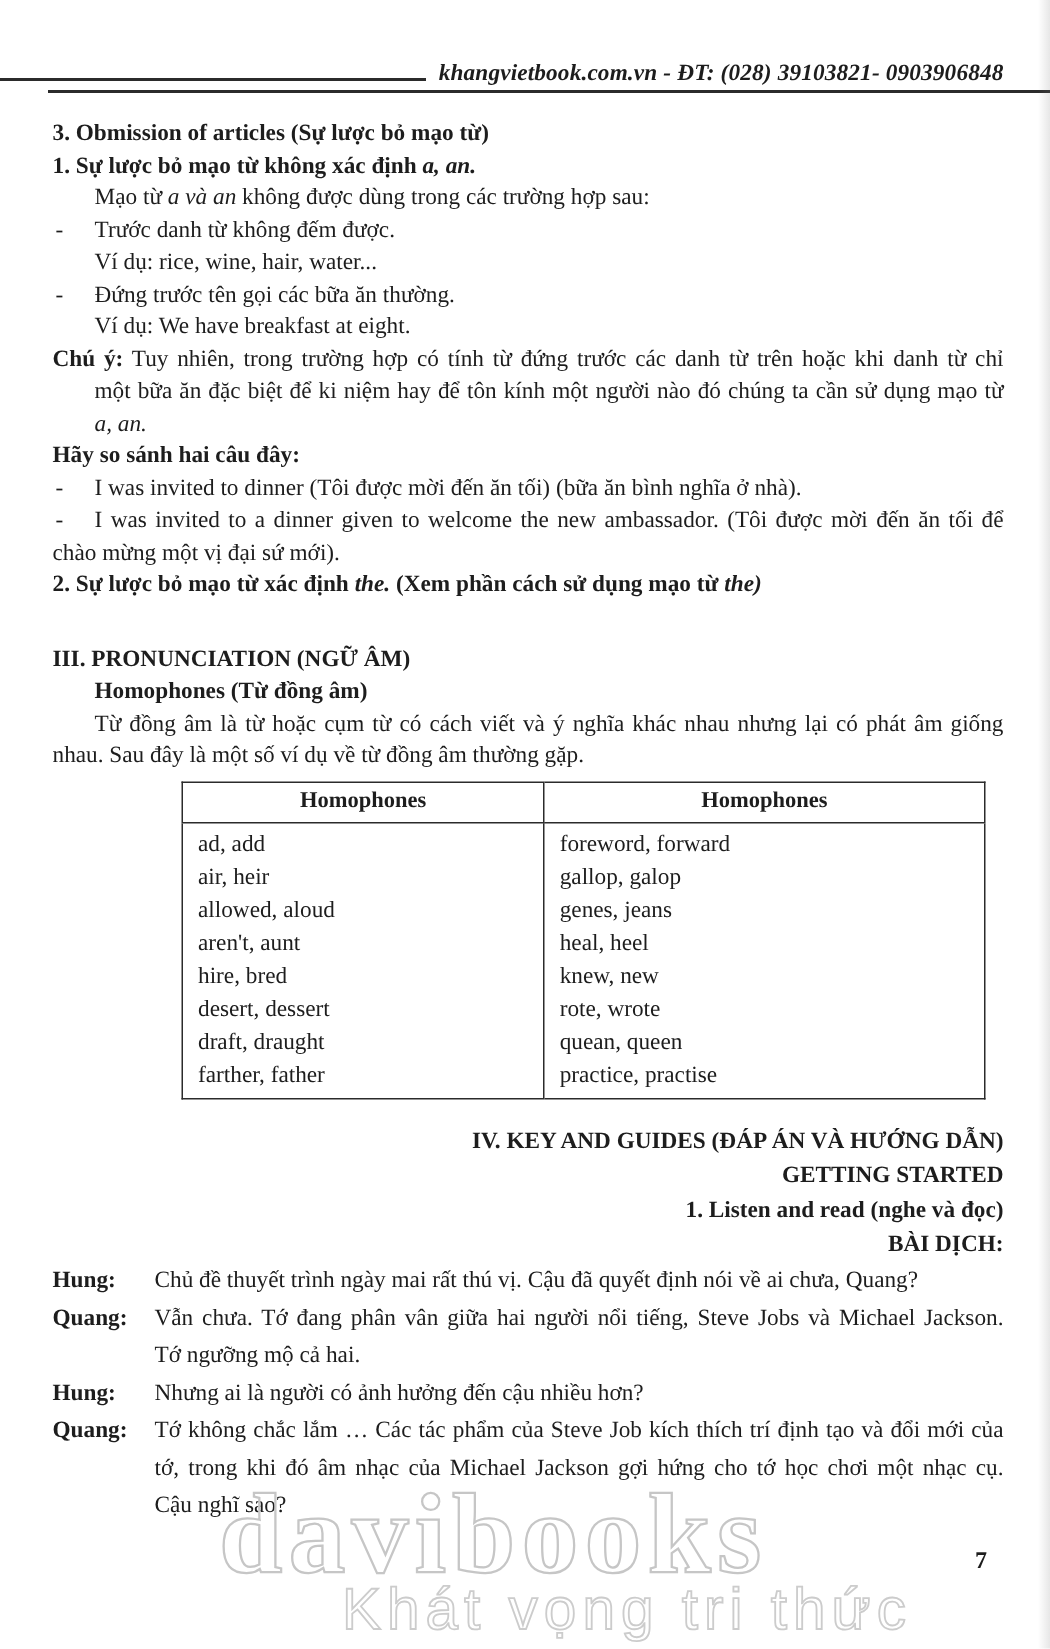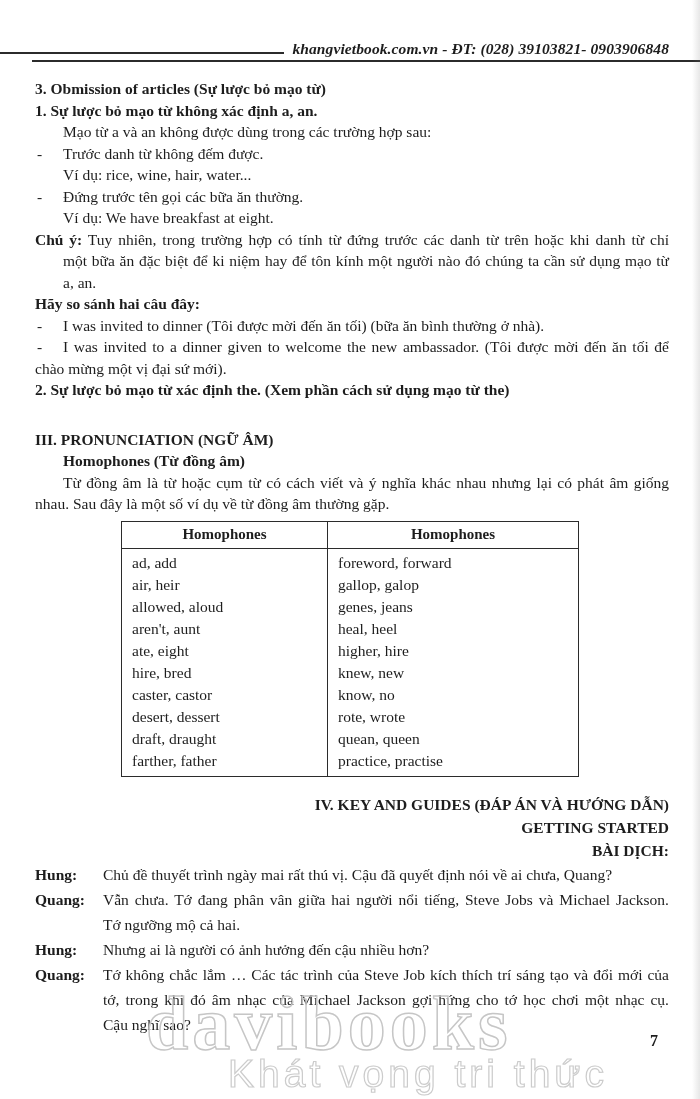--- a/index.html
+++ b/index.html
@@ -15,29 +15,29 @@
     font-weight:bold;font-style:italic;font-size:15.5px;letter-spacing:.1px;
   }
   .rule{position:absolute;background:#2b2b2b;}
   .rule-left{left:0;top:52px;width:284px;height:2px;}
   .rule-full{left:32px;top:60px;width:668px;height:2.2px;}
   
   .content{position:absolute;left:35px;right:31px;top:78px;font-size:15.5px;}
   .ln{margin:0;line-height:21.5px;}
   .lnC{margin:0;line-height:23px;text-align:right;}
   .sb{font-weight:bold;}
-  .si{}
+  .si{font-style:italic;}
   .ind{padding-left:28px;}
   .find{text-indent:28px;}
   .just{text-align:justify;text-align-last:justify;}
   .bullet span:first-child{display:inline-block;width:26px;padding-left:2px;}
   .gap-III{margin-top:28px;}
   .gap-IV{margin-top:16px;}
   
-  table.hp{border-collapse:collapse;margin:6px 0 0 86px;width:458px;
+  table.hp{border-collapse:collapse;margin:6px 0 0 86px;width:536px;
     border:1.6px solid #2b2b2b;}
   table.hp th{
     border-bottom:1.6px solid #2b2b2b;font-weight:bold;font-size:15px;
     padding:4px 0 5px 0;text-align:center;
   }
   table.hp th:first-child, table.hp td:first-child{border-right:1.6px solid #2b2b2b;}
   table.hp td{font-size:15.5px;line-height:22px;padding:0 0 0 10px;vertical-align:top;}
   table.hp tbody tr:first-child td{padding-top:3px;}
   table.hp tbody tr:last-child td{padding-bottom:4px;}
   
@@ -72,21 +72,21 @@
     <p class="ln"><span class="sb">1. Sự lược bỏ mạo từ không xác định </span><span class="sb si">a, an.</span></p>
     <p class="ln ind"><span>Mạo từ </span><span class="si">a và an</span><span> không được dùng trong các trường hợp sau:</span></p>
     <p class="ln bullet"><span>-</span><span>Trước danh từ không đếm được.</span></p>
     <p class="ln ind"><span>Ví dụ: rice, wine, hair, water...</span></p>
     <p class="ln bullet"><span>-</span><span>Đứng trước tên gọi các bữa ăn thường.</span></p>
     <p class="ln ind"><span>Ví dụ: We have breakfast at eight.</span></p>
     <p class="ln just"><span class="sb">Chú ý:</span><span> Tuy nhiên, trong trường hợp có tính từ đứng trước các danh từ trên hoặc khi danh từ chỉ</span></p>
     <p class="ln ind just"><span>một bữa ăn đặc biệt để ki niệm hay để tôn kính một người nào đó chúng ta cần sử dụng mạo từ</span></p>
     <p class="ln ind"><span class="si">a, an.</span></p>
     <p class="ln"><span class="sb">Hãy so sánh hai câu đây:</span></p>
-    <p class="ln bullet"><span>-</span><span>I was invited to dinner (Tôi được mời đến ăn tối) (bữa ăn bình thường ở nhà).</span></p>
+    <p class="ln bullet"><span>-</span><span>I was invited to dinner (Tôi được mời đến ăn tối) (bữa ăn bình nghĩa ở nhà).</span></p>
     <p class="ln bullet just"><span>-</span><span>I was invited to a dinner given to welcome the new ambassador. (Tôi được mời đến ăn tối để</span></p>
     <p class="ln"><span>chào mừng một vị đại sứ mới).</span></p>
     <p class="ln"><span class="sb">2. Sự lược bỏ mạo từ xác định </span><span class="sb si">the.</span><span class="sb"> (Xem phần cách sử dụng mạo từ </span><span class="sb si">the)</span></p>
 
     <p class="ln gap-III"><span class="sb">III. PRONUNCIATION (NGỮ ÂM)</span></p>
     <p class="ln ind"><span class="sb">Homophones (Từ đồng âm)</span></p>
     <p class="ln find just"><span>Từ đồng âm là từ hoặc cụm từ có cách viết và ý nghĩa khác nhau nhưng lại có phát âm giống</span></p>
     <p class="ln"><span>nhau. Sau đây là một số ví dụ về từ đồng âm thường gặp.</span></p>
 
     <table class="hp">
@@ -107,69 +107,62 @@
           </tr>
         <tr>
             <td>allowed, aloud</td>
             <td>genes, jeans</td>
           </tr>
         <tr>
             <td>aren't, aunt</td>
             <td>heal, heel</td>
           </tr>
         <tr>
-            <td>ate, eight</td>
-            <td>higher, hire</td>
-          </tr>
-        <tr>
             <td>hire, bred</td>
             <td>knew, new</td>
-          </tr>
-        <tr>
-            <td>caster, castor</td>
-            <td>know, no</td>
           </tr>
         <tr>
             <td>desert, dessert</td>
             <td>rote, wrote</td>
           </tr>
         <tr>
             <td>draft, draught</td>
             <td>quean, queen</td>
           </tr>
         <tr>
             <td>farther, father</td>
             <td>practice, practise</td>
           </tr>
       </tbody>
     </table>
 
     <p class="lnC gap-IV"><span class="sb">IV. KEY AND GUIDES (ĐÁP ÁN VÀ HƯỚNG DẪN)</span></p>
     <p class="lnC"><span class="sb">GETTING STARTED</span></p>
+    <p class="lnC"><span class="sb">1. Listen and read (nghe và đọc)</span></p>
     <p class="lnC"><span class="sb">BÀI DỊCH:</span></p>
 
     <div class="drow">
       <span class="dspk">Hung:</span>
       <span class="dtxt">Chủ đề thuyết trình ngày mai rất thú vị. Cậu đã quyết định nói về ai chưa, Quang?</span>
     </div>
     <div class="drow">
       <span class="dspk">Quang:</span>
       <span class="dtxt just">Vẫn chưa. Tớ đang phân vân giữa hai người nổi tiếng, Steve Jobs và Michael Jackson.</span>
     </div>
     <div class="drow">
       <span class="dspk"></span>
       <span class="dtxt">Tớ ngưỡng mộ cả hai.</span>
     </div>
     <div class="drow">
       <span class="dspk">Hung:</span>
       <span class="dtxt">Nhưng ai là người có ảnh hưởng đến cậu nhiều hơn?</span>
     </div>
     <div class="drow">
       <span class="dspk">Quang:</span>
-      <span class="dtxt just">Tớ không chắc lắm … Các tác trình của Steve Job kích thích trí sáng tạo và đổi mới của</span>
+      <span class="dtxt just">Tớ không chắc lắm … Các tác phẩm của Steve Job kích thích trí định tạo và đổi mới của</span>
     </div>
     <div class="drow">
       <span class="dspk"></span>
       <span class="dtxt just">tớ, trong khi đó âm nhạc của Michael Jackson gợi hứng cho tớ học chơi một nhạc cụ.</span>
     </div>
     <div class="drow">
       <span class="dspk"></span>
       <span class="dtxt">Cậu nghĩ sao?</span>
     </div>
 

